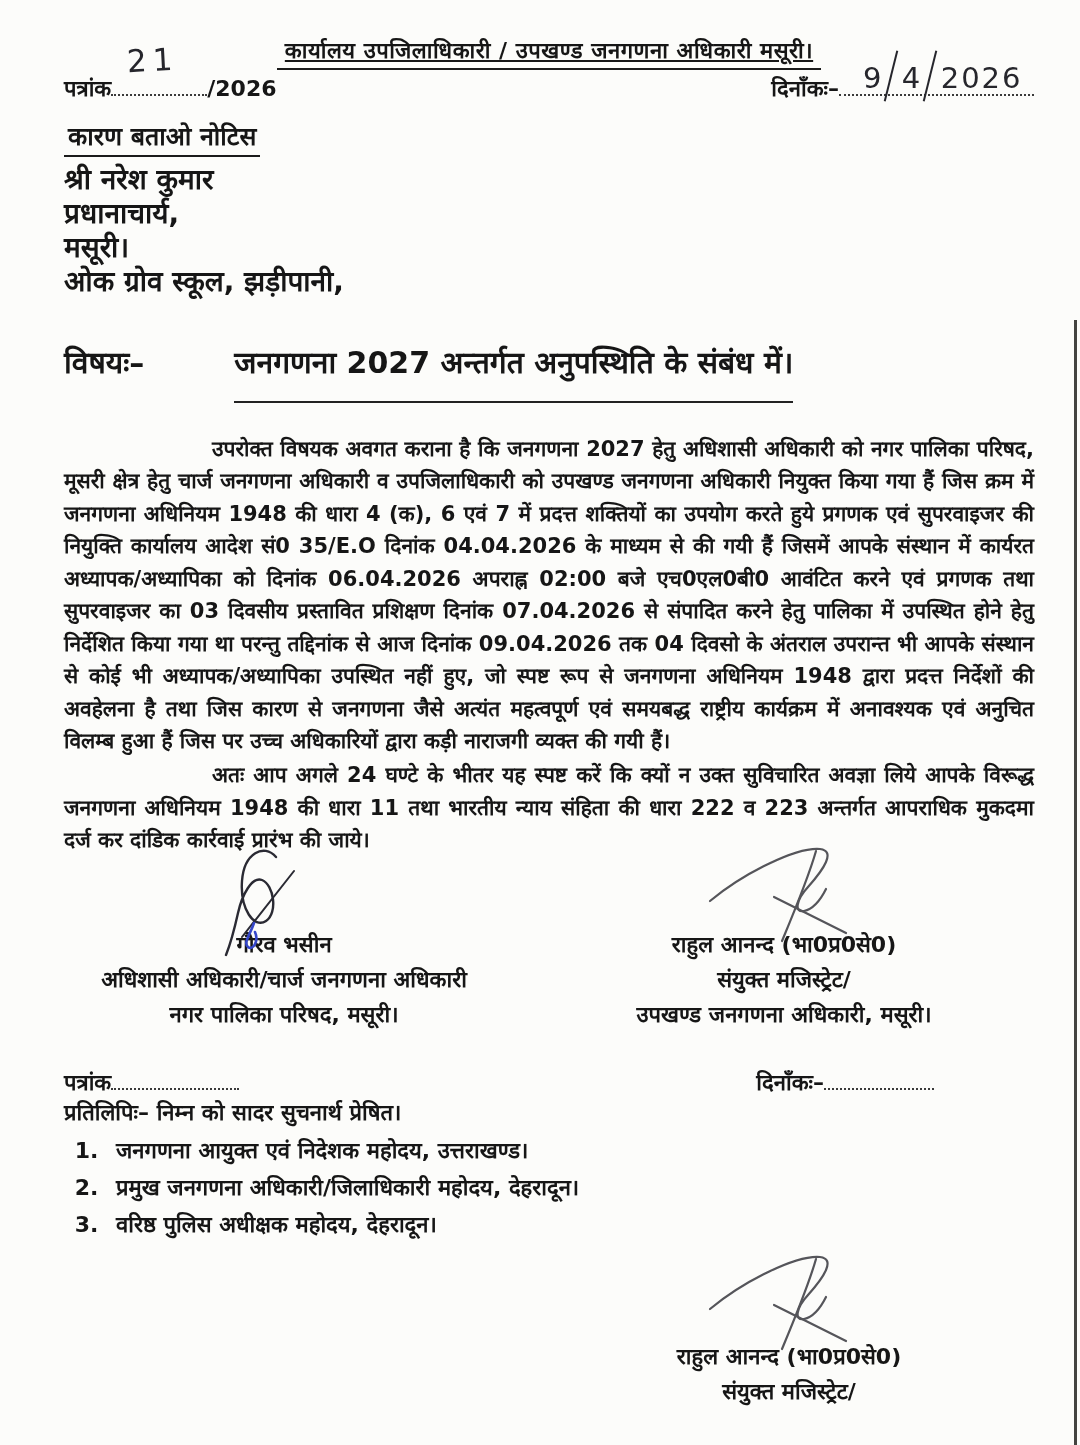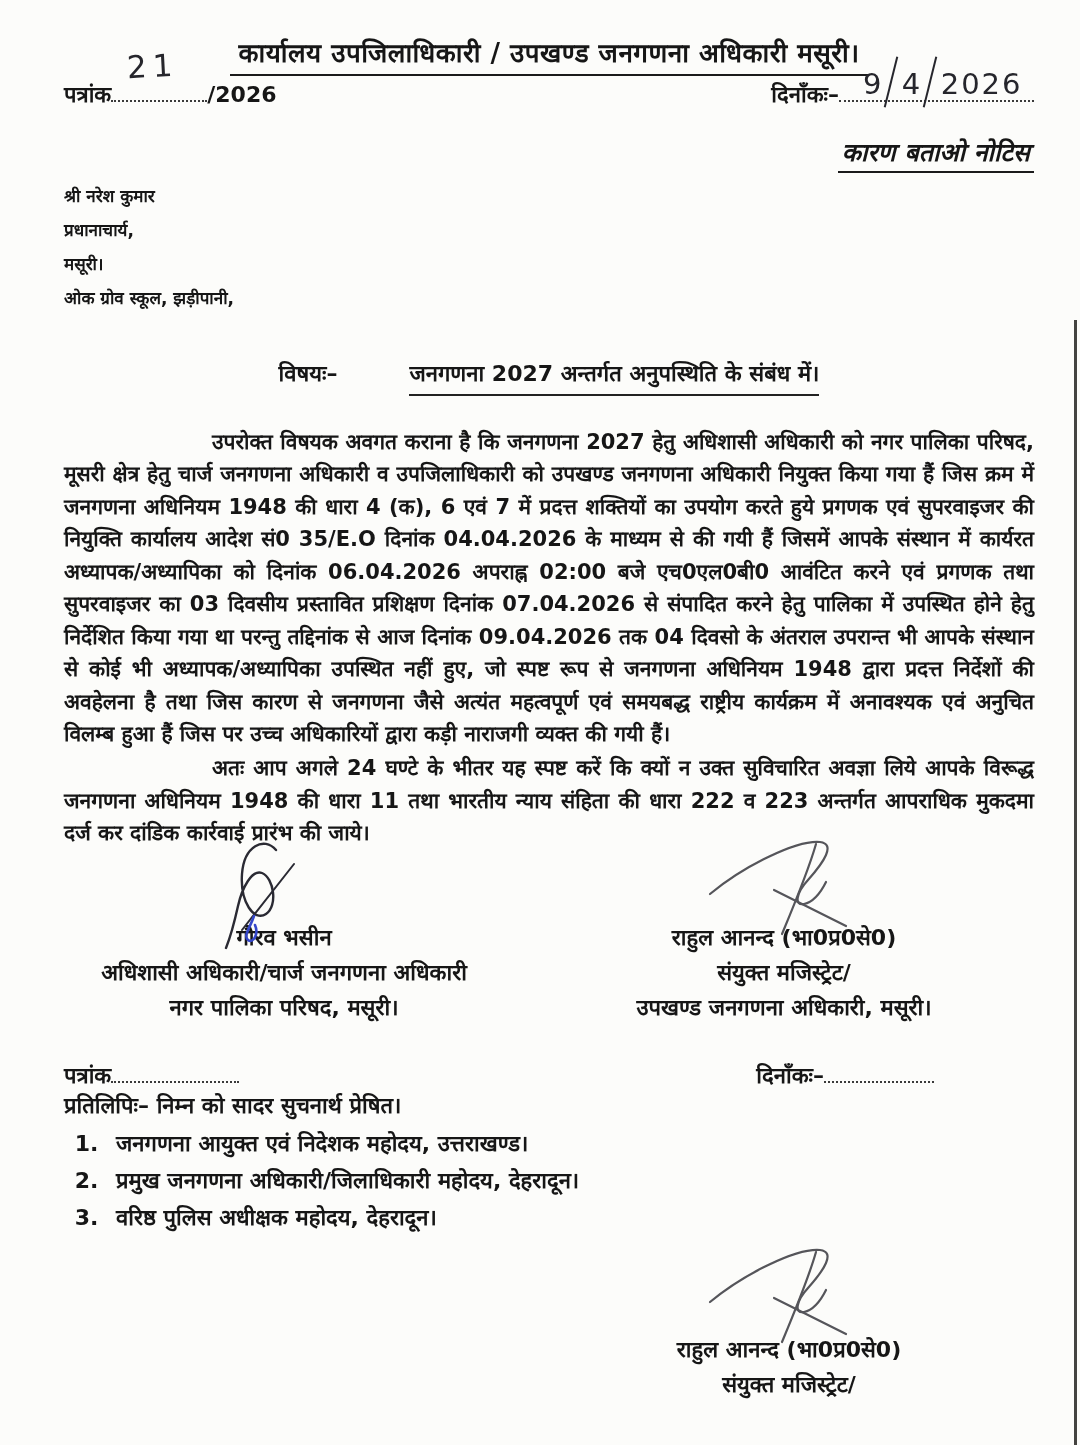--- a/index.html
+++ b/index.html
@@ -17,23 +17,24 @@
   }
   .scan-edge {
     position:absolute; right:3px; top:320px; bottom:0; width:3px;
     background:#23221f; opacity:.85;
   }
 
   
   .office-title-wrap { text-align:center; }
   .office-title {
     display:inline-block;
-    font-size:26px; letter-spacing:.5px;
+    font-size:22px; letter-spacing:.5px;
     border-bottom:2.5px solid #1b1b1b;
     padding:0 8px 4px 8px;
+    text-decoration:underline;
   }
   .ref-row { display:flex; justify-content:space-between; align-items:flex-end; margin-top:2px; }
   .ref-left, .ref-right { font-size:22px; position:relative; }
   .dots {
     display:inline-block; vertical-align:baseline;
     border-bottom:2.4px dotted #3a3a3a; height:18px;
     position:relative;
   }
   .hw { font-weight:400; color:#26262c; }
   .hw-21 {
@@ -42,36 +43,36 @@
   }
   .hw-date { position:absolute; left:24px; top:-26px; white-space:nowrap; }
   .hw-digit { font-size:29px; vertical-align:middle; }
   .hw-year { font-size:29px; letter-spacing:2px; vertical-align:middle; }
   .hw-slash {
     display:inline-block; width:2.4px; height:52px; background:#26262c;
     transform:rotate(14deg); margin:0 9px -18px 9px;
   }
 
   
-  .notice-title-wrap { text-align:right; margin-top:26px;font-style:italic; }
+  .notice-title-wrap { text-align:left; margin-top:16px; }
   .notice-title {
     display:inline-block; font-size:25px;
     border-bottom:2.5px solid #1b1b1b; padding:0 4px 3px 4px;
   }
 
   
-  .addressee { margin-top:6px; font-size:17px; line-height:34px; }
+  .addressee { margin-top:6px; font-size:28px; line-height:34px; }
 
   
-  .subject-row { margin-top:42px; font-size:22px; display:flex;justify-content:center; }
+  .subject-row { margin-top:42px; font-size:30px; display:flex; }
   .subject-label { flex:0 0 auto; }
   .subject-text {
-    margin-left:72px;
+    margin-left:90px;
     border-bottom:2.4px solid #222;
-    padding-bottom:7px;
+    padding-bottom:19px;
   }
 
   
   .body-para {
     margin:30px 0 0 0;
     font-size:21px; line-height:1.545;
     text-align:justify;
     text-indent:148px;
   }
   .body-para + .body-para { margin-top:2px; }

